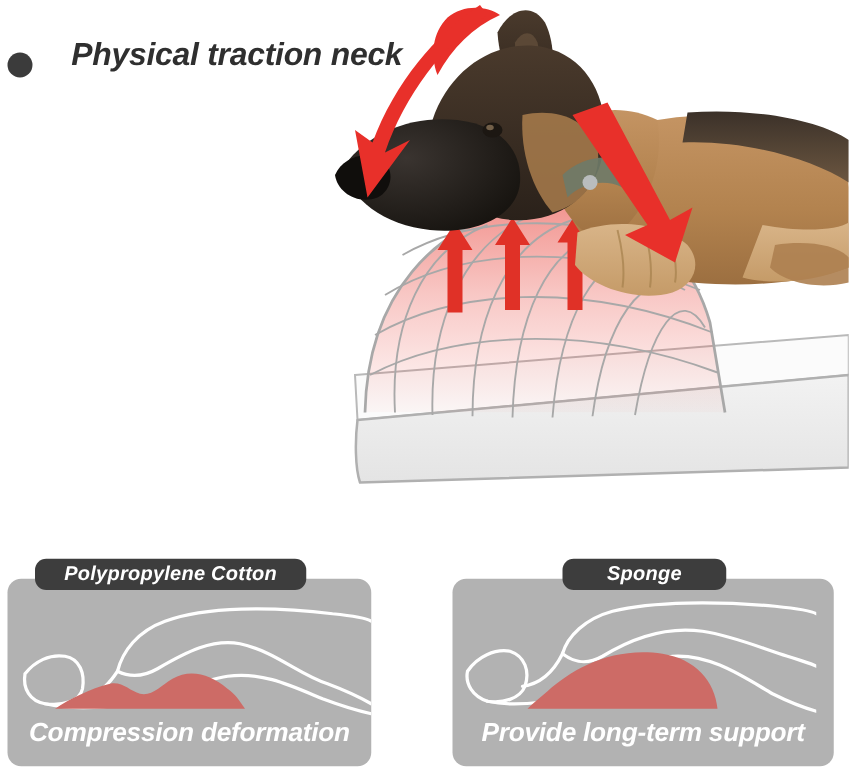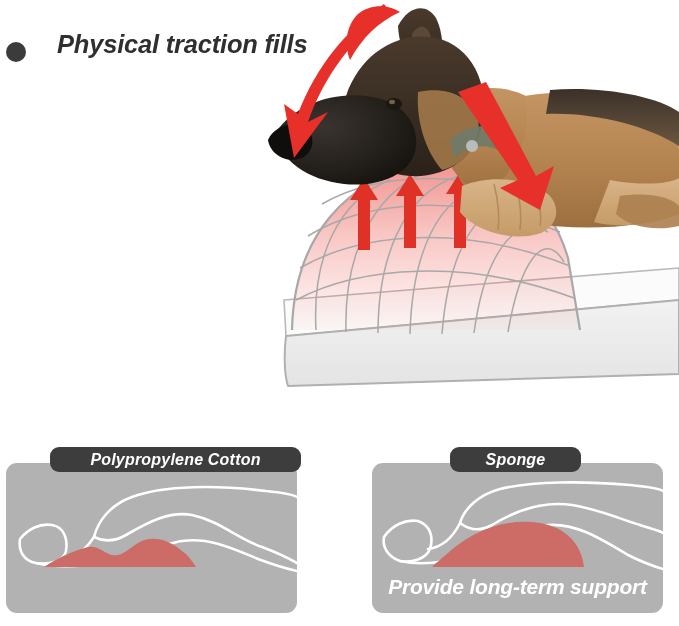--- a/index.html
+++ b/index.html
@@ -76,21 +76,21 @@
   .compare-card {
     position: absolute;
     top: 463px;
     width: 291px;
     height: 150px;
     background: #b2b2b2;
     border-radius: 11px;
     overflow: hidden;
   }
   #card-left  { left: 6px; }
-  #card-right { left: 372px; }
+  #card-right { left: 362px; padding-left: 14px; }
 
   .card-svg {
     position: absolute;
     left: 0; top: 0;
     width: 291px;
     height: 150px;
   }
 
   .card-caption {
     position: absolute;
@@ -118,32 +118,32 @@
     font-style: italic;
     letter-spacing: 0.2px;
     display: flex;
     align-items: center;
     justify-content: center;
     padding: 0 14px;
     box-sizing: border-box;
     z-index: 60;
     white-space: nowrap;
   }
-  #badge-left  { left: 50px;  width: 251px; }
+  #badge-left  { left: 28px;  width: 217px; }
   #badge-right { left: 450px; width: 131px; }
 </style>
 </head>
 <body>
 
 <div id="hero">
 
   <div id="bullets">
     <div class="bullet-row">
       <span class="bullet-dot"></span>
-      <div class="bullet-text">Physical traction fills</div>
+      <div class="bullet-text">Physical traction neck</div>
     </div>
   </div>
 
   <div id="stage">
 
     <svg class="layer base" viewBox="0 0 429 410">
       <defs>
         <linearGradient id="glowUp" x1="0" y1="1" x2="0" y2="0">
           <stop offset="0%" stop-color="#e8453c" stop-opacity="0"></stop>
           <stop offset="55%" stop-color="#e8453c" stop-opacity="0.30"></stop>
@@ -309,20 +309,21 @@
                C 280 30, 288 32, 291 34" fill="none" stroke="#ffffff" stroke-width="2.6" stroke-linecap="round"></path>
       <path d="M14 76 C 22 66, 34 60, 46 62 C 58 64, 62 76, 60 88
                C 58 98, 44 102, 30 100 C 18 98, 12 88, 14 76 Z" fill="none" stroke="#ffffff" stroke-width="2.6"></path>
       <path d="M30 100 C 48 104, 72 104, 96 100
                C 124 96, 150 82, 176 78 C 204 74, 228 86, 252 96
                C 268 102, 282 106, 291 108" fill="none" stroke="#ffffff" stroke-width="2.6" stroke-linecap="round"></path>
       <path d="M38 104 L 190 104 C 186 98, 182 92, 176 88
                C 162 76, 146 72, 132 80 C 122 86, 116 94, 106 92
                C 98 90, 92 82, 82 84 C 66 88, 50 96, 38 104 Z" fill="#cd6b66"></path>
     </svg>
+    <div class="card-caption">Compression deformation</div>
   </div>
 
   <div class="compare-card" id="card-right">
     <svg class="card-svg" viewBox="0 0 291 150">
       <path d="M56 86 C 72 84, 82 72, 88 60 C 96 66, 106 70, 120 62
                C 146 46, 172 38, 200 42 C 226 46, 248 56, 268 62
                C 280 66, 288 68, 291 70" fill="none" stroke="#ffffff" stroke-width="2.6" stroke-linecap="round"></path>
       <path d="M88 60 C 92 46, 106 32, 128 26 C 160 18, 212 18, 258 22
                C 278 24, 288 26, 291 28" fill="none" stroke="#ffffff" stroke-width="2.6" stroke-linecap="round"></path>
       <path d="M12 74 C 20 62, 34 56, 46 58 C 58 62, 62 74, 58 86

